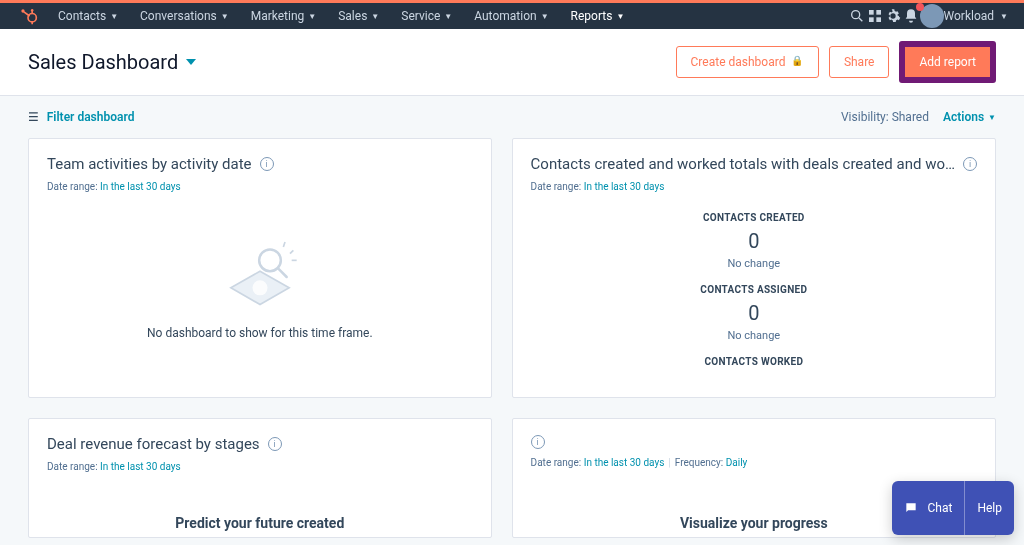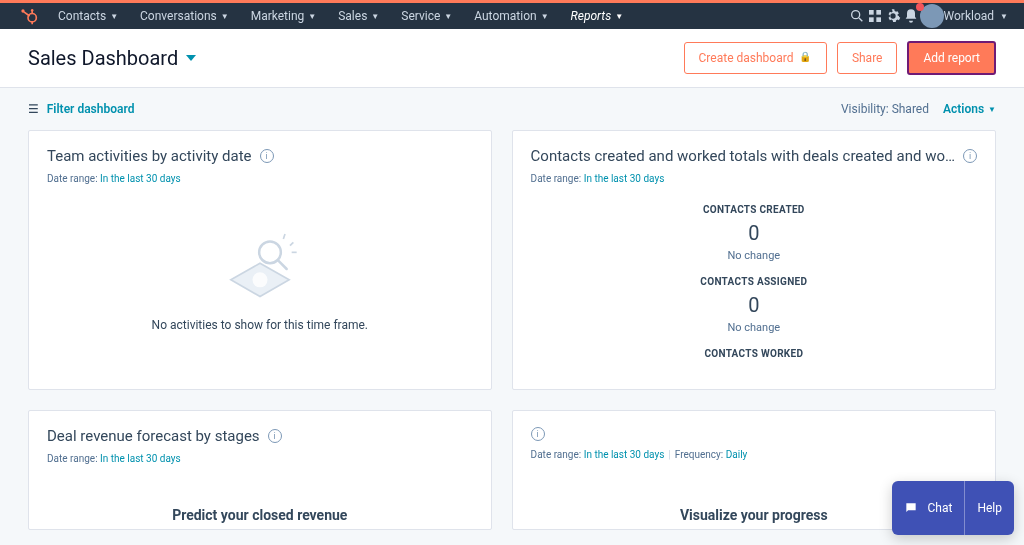--- a/index.html
+++ b/index.html
@@ -2,37 +2,37 @@
 <html><head>
 <meta charset="utf-8">
 <style>
   * { margin:0; padding:0; box-sizing:border-box; font-family: -apple-system, BlinkMacSystemFont, "Segoe UI", Roboto, Arial, sans-serif; }
   body { background:#f5f8fa; color:#33475b; width:1024px; height:545px; overflow:hidden; position:relative;}
   .orange-bar { height:3px; background:#ff7a59; width:100%; }
   .topnav { background:#253342; color:#fff; height:26px; display:flex; align-items:center; padding:0 16px; font-size:12px; }
   .logo { width:24px; height:24px; margin-right:14px; display:flex; align-items:center; justify-content:center; }
   .nav-items { display:flex; gap:14px; }
   .nav-item { display:flex; align-items:center; gap:4px; cursor:pointer; padding:6px 4px; color:#cbd6e2; }
-  .nav-item.active { color:#fff;font-style:italic; }
+  .nav-item.active { color:#fff; }
   .nav-item .chev { font-size:8px; }
   .nav-right { margin-left:auto; display:flex; align-items:center; }
   .nav-right .icon { width:18px; height:18px; display:flex; align-items:center; justify-content:center; cursor:pointer; fill:#cbd6e2; color:#cbd6e2; font-size:16px; }
   .bell-wrap { position:relative; }
   .bell-dot { position:absolute; top:-4px; right:-4px; width:8px; height:8px; background:#f2545b; border-radius:50%; }
   .avatar { width:24px; height:24px; border-radius:50%; background:#7c98b6; }
   .workload { display:flex; align-items:center; gap:6px; font-size:12px; color:#cbd6e2; cursor:pointer; }
   .workload .chev { font-size:8px; }
   
   .header-row { background:#fff; display:flex; align-items:center; padding:12px 28px; border-bottom:1px solid #dfe3eb; }
   .dash-title { font-size:20px; font-weight:400; color:#0f172a; display:flex; align-items:center; gap:8px; cursor:pointer;}
   .dash-title svg { width:10px; height:10px; fill:#0091ae;}
   .header-row .spacer { flex:1; }
   .btn { font-size:12px; padding:8px 14px; border-radius:3px; cursor:pointer; display:inline-flex; align-items:flex-start; gap:6px; }
   .btn-outline-orange { border:1px solid #ff7a59; color:#ff7a59; background:#fff; }
-  .btn-orange { background:#ff7a59; color:#fff; border:2px solid #701a75; }
+  .btn-orange { background:#ff7a59; color:#fff; border:6px solid #701a75; }
   .header-row .btn + .btn { margin-left:10px; }
   .lock-icon { font-size:10px; }
   
   .subheader { display:flex; align-items:center; padding:14px 28px; font-size:12px; }
   .filter-icon { color:#33475b; margin-right:8px; font-size:12px; }
   .filter-link { color:#0091ae; font-weight:600; cursor:pointer; }
   .subheader .spacer { flex:1; }
   .visibility { color:#516f90; margin-right:14px; }
   .actions-dd { color:#0091ae; font-weight:600; cursor:pointer; display:flex; align-items:center; gap:4px; }
   .actions-dd .chev { font-size:8px; }
@@ -183,21 +183,21 @@
     <div class="empty-state">
       <svg class="empty-illus" viewBox="0 0 120 100">
         <polygon points="60,55 95,75 60,95 25,75" fill="#eaf0f6" stroke="#cbd6e2" stroke-width="2"></polygon>
         <circle cx="60" cy="75" r="9" fill="#fff" opacity="0.8"></circle>
         <circle cx="72" cy="42" r="13" fill="none" stroke="#cbd6e2" stroke-width="3"></circle>
         <line x1="82" y1="52" x2="92" y2="62" stroke="#cbd6e2" stroke-width="3" stroke-linecap="round"></line>
         <line x1="96" y1="34" x2="100" y2="30" stroke="#cbd6e2" stroke-width="2"></line>
         <line x1="98" y1="42" x2="104" y2="42" stroke="#cbd6e2" stroke-width="2"></line>
         <line x1="88" y1="26" x2="90" y2="20" stroke="#cbd6e2" stroke-width="2"></line>
       </svg>
-      <div class="empty-text">No activities to show for this time frame.</div>
+      <div class="empty-text">No dashboard to show for this time frame.</div>
     </div>
   </div>
 
   <div class="card">
     <div class="card-title">
         <span style="overflow:hidden;text-overflow:ellipsis;">Contacts created and worked totals with deals created and wo…</span> 
         <span class="info-icon">i</span>
       </div>
     <div class="date-range"><span>Date range:</span> <span class="val">In the last 30 days</span></div>
     <div class="metrics">
@@ -216,21 +216,21 @@
       </div>
     </div>
   </div>
 
   <div class="card row2">
     <div class="card-title">
         <span>Deal revenue forecast by stages</span> 
         <span class="info-icon">i</span>
       </div>
     <div class="date-range"><span>Date range:</span> <span class="val">In the last 30 days</span></div>
-    <div class="big-text">Predict your closed revenue</div>
+    <div class="big-text">Predict your future created</div>
   </div>
 
   <div class="card row2">
     <div class="card-title">
         <span class="info-icon">i</span>
       </div>
     <div class="date-range"><span>Date range:</span> <span class="val">In the last 30 days</span><span class="sep">|</span><span>Frequency:</span> <span class="val">Daily</span></div>
     <div class="big-text">Visualize your progress</div>
   </div>
 </div>

